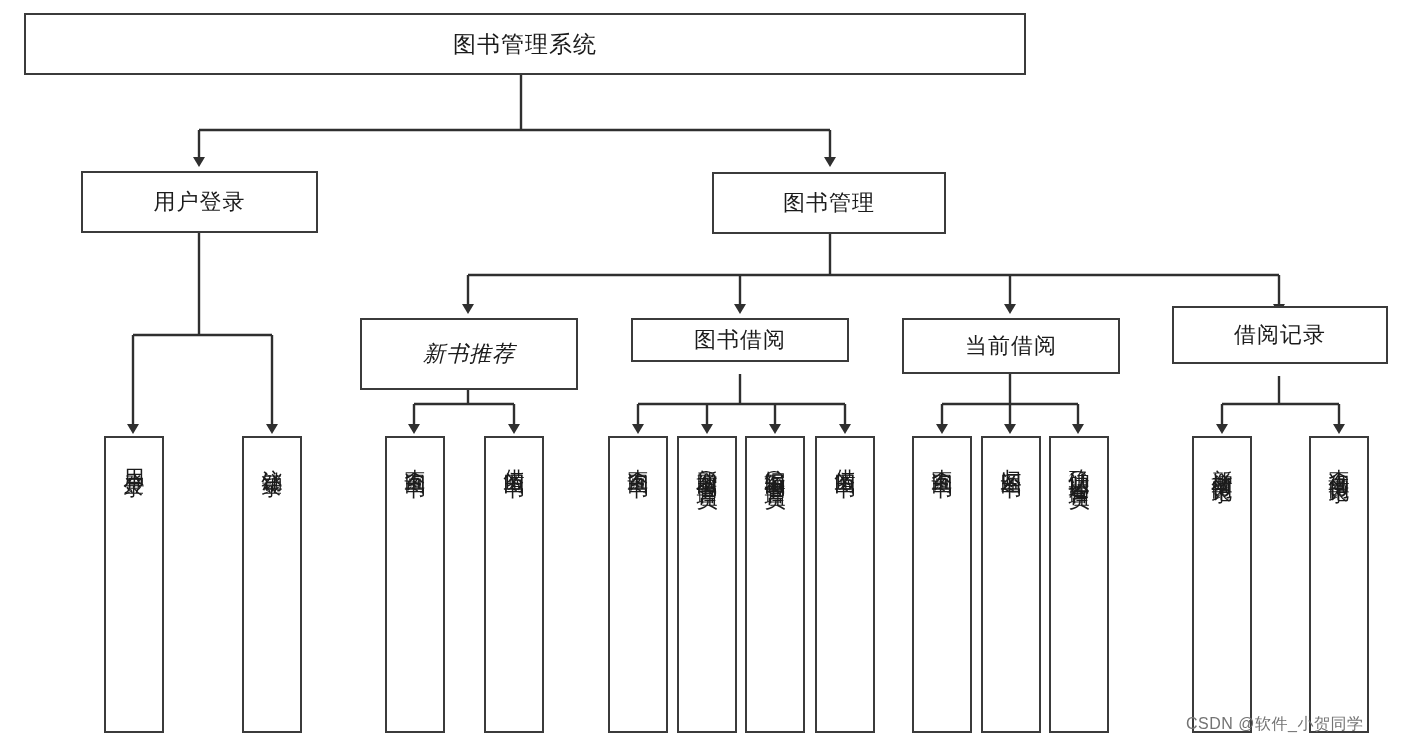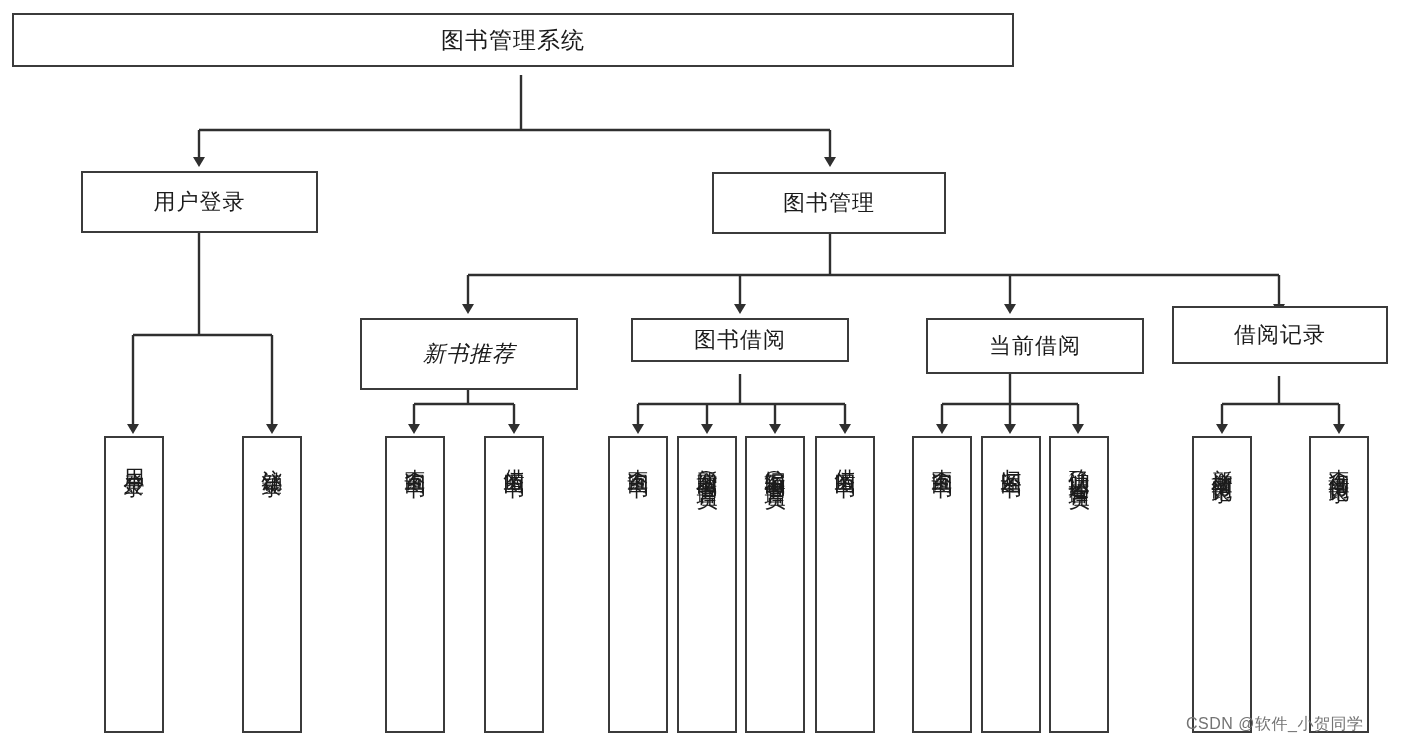--- a/index.html
+++ b/index.html
@@ -114,28 +114,28 @@
       <path d="M1010,404 L1010,425" marker-end="url(#arw)"></path>
       <path d="M1078,404 L1078,425" marker-end="url(#arw)"></path>
 
       <path d="M1279,376 L1279,404"></path>
       <path d="M1222,404 L1339,404"></path>
       <path d="M1222,404 L1222,425" marker-end="url(#arw)"></path>
       <path d="M1339,404 L1339,425" marker-end="url(#arw)"></path>
     </g>
   </svg>
 
-  <div class="node h root" style="left:12px; top:13px; width:1002px; height:54px;font-family:Liberation Mono, monospace;">图书管理系统</div>
+  <div class="node h root" style="left:24px; top:13px; width:1002px; height:62px;font-family:Liberation Mono, monospace;">图书管理系统</div>
 
   <div class="node h" style="left:81px; top:171px; width:237px; height:62px;">用户登录</div>
   <div class="node h" style="left:712px; top:172px; width:234px; height:62px;">图书管理</div>
 
   <div class="node h" style="left:360px; top:318px; width:218px; height:72px;font-style:italic;">新书推荐</div>
   <div class="node h" style="left:631px; top:318px; width:218px; height:44px;">图书借阅</div>
-  <div class="node h" style="left:902px; top:318px; width:218px; height:56px;margin-left:24px;">当前借阅</div>
+  <div class="node h" style="left:902px; top:318px; width:218px; height:56px;">当前借阅</div>
   <div class="node h" style="left:1172px; top:306px; width:216px; height:58px;">借阅记录</div>
 
   <div class="node v" style="left:104px; top:436px; width:60px; height:297px;">
     <span class="vtext">用户登录</span>
   </div>
   <div class="node v" style="left:242px; top:436px; width:60px; height:297px;">
     <span class="vtext">注销登录</span>
   </div>
 
   <div class="node v" style="left:385px; top:436px; width:60px; height:297px;">

